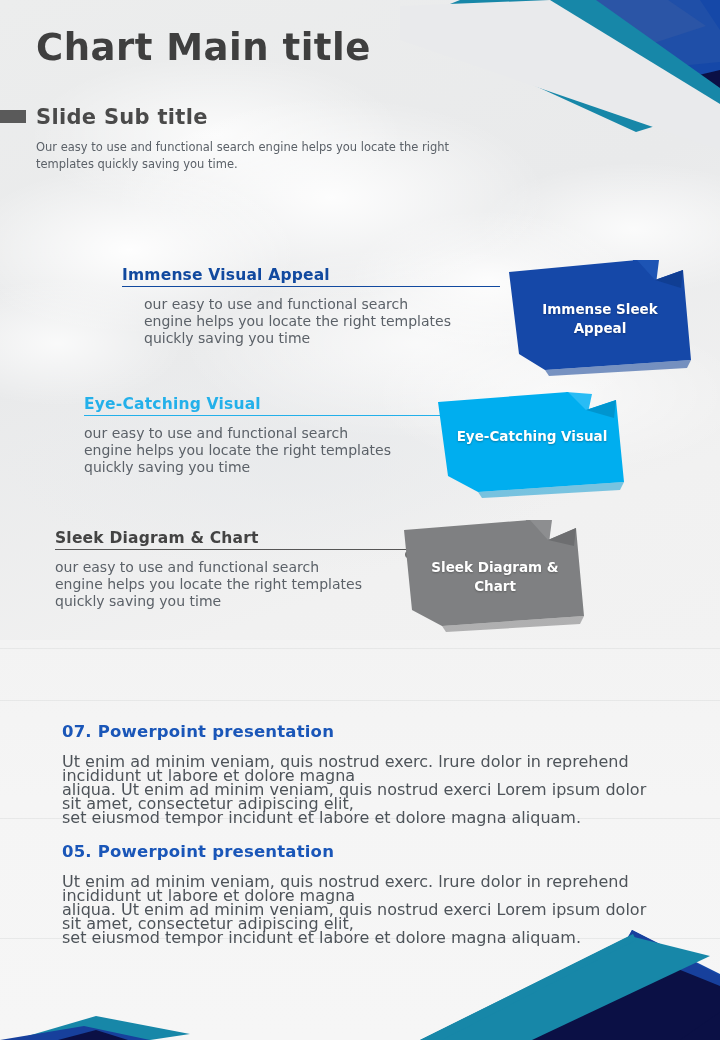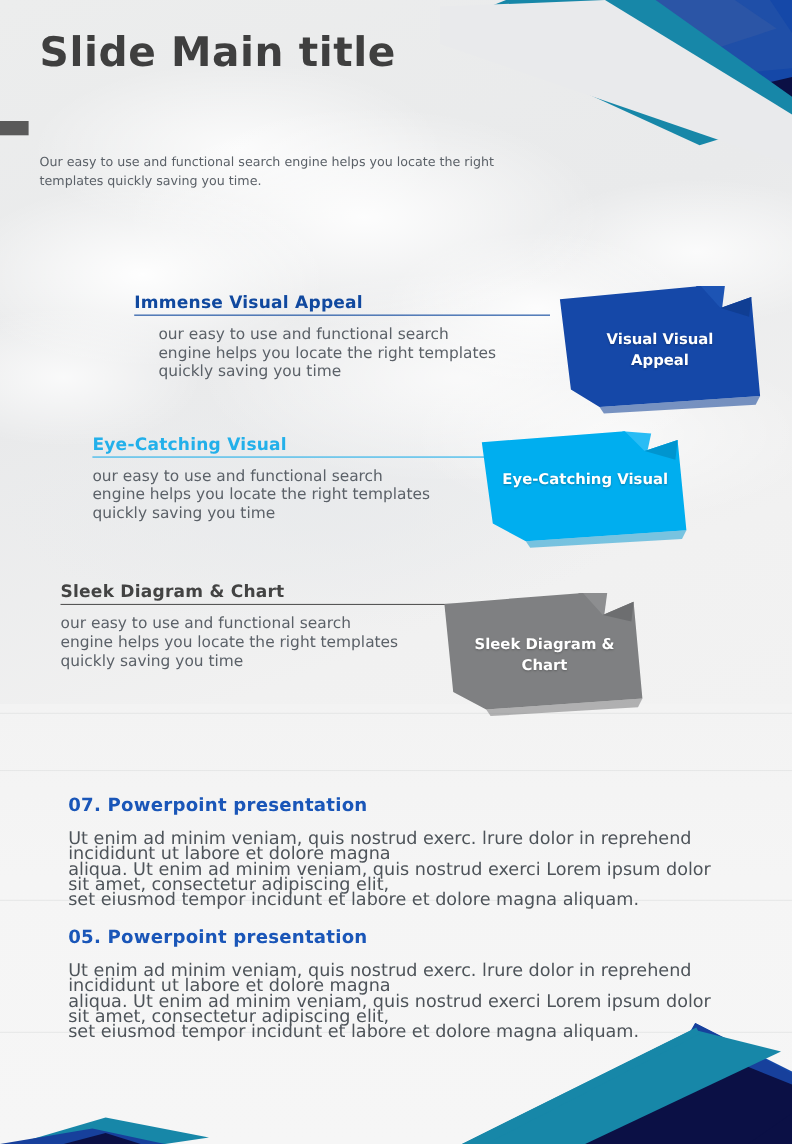--- a/index.html
+++ b/index.html
@@ -146,21 +146,21 @@
     font-size: 13.5px;
     font-weight: bold;
     line-height: 19px;
     text-shadow: 0 1px 2px rgba(0,0,0,0.28);
     white-space: pre-line;
   }
   .b1 { left: 505px; top: 258px; width: 190px; height: 122px; }
   .b1 .banner-label { top: 42px; padding: 0 28px; }
   .b2 { left: 434px; top: 390px; width: 196px; height: 110px; }
   .b2 .banner-label { top: 37px; padding: 0 14px; }
-  .b3 { left: 400px; top: 537px; width: 190px; height: 118px; }
+  .b3 { left: 400px; top: 518px; width: 190px; height: 118px; }
   .b3 .banner-label { top: 40px; padding: 0 24px; }
 
   
   .num-block { position: absolute; left: 62px; width: 590px; }
   .nb1 { top: 722px; }
   .nb2 { top: 842px; }
   .num-head {
     font-size: 16.5px;
     font-weight: bold;
     color: #1a56b8;
@@ -212,22 +212,23 @@
 
   <div class="decor decor-bl">
     <svg width="330" height="70" viewBox="0 0 330 70">
       <polygon points="100,48 176,62 120,70 30,70" fill="#00aeef"></polygon>
       <polygon points="96,46 190,64 150,70 14,70" fill="#1787a8"></polygon>
       <polygon points="84,56 150,70 0,70" fill="#17409c"></polygon>
       <polygon points="96,60 128,70 58,70" fill="#0b1045"></polygon>
     </svg>
   </div>
 
-  <div class="main-title">Slide Main title</div>
+  <div class="main-title">Chart Main title</div>
   <div class="sub-tab"></div>
+  <div class="sub-title">Slide Sub title</div>
   <div class="sub-desc">Our easy to use and functional search engine helps you locate the right
 templates quickly saving you time.</div>
 
   <div class="feature f1">
     <div class="feature-head">Immense Visual Appeal</div>
     <div class="feature-rule"></div>
     <div class="feature-body">our easy to use and functional search
 engine helps you locate the right templates
 quickly saving you time</div>
   </div>
@@ -249,21 +250,21 @@
   </div>
   <div class="dot-marker"></div>
 
   <div class="banner b1">
     <svg width="190" height="122" viewBox="0 0 190 122">
       <polygon points="128,2 154,2 150,34 124,30" fill="#1d54b4"></polygon>
       <polygon points="4,14 132,2 150,22 178,12 186,102 40,112 14,96" fill="#1548a8"></polygon>
       <polygon points="150,22 178,12 176,30" fill="#103e93"></polygon>
       <polygon points="40,112 186,102 182,110 44,118" fill="#0f3f96" opacity="0.55"></polygon>
     </svg>
-    <div class="banner-label">Visual Visual
+    <div class="banner-label">Immense Sleek
 Appeal</div>
   </div>
 
   <div class="banner b2">
     <svg width="196" height="110" viewBox="0 0 196 110">
       <polygon points="132,2 158,4 152,32 126,28" fill="#29bcf5"></polygon>
       <polygon points="4,12 134,2 152,20 182,10 190,92 44,102 14,86" fill="#00aeef"></polygon>
       <polygon points="152,20 182,10 180,28" fill="#0095cf"></polygon>
       <polygon points="44,102 190,92 186,100 48,108" fill="#0095cf" opacity="0.5"></polygon>
     </svg>

